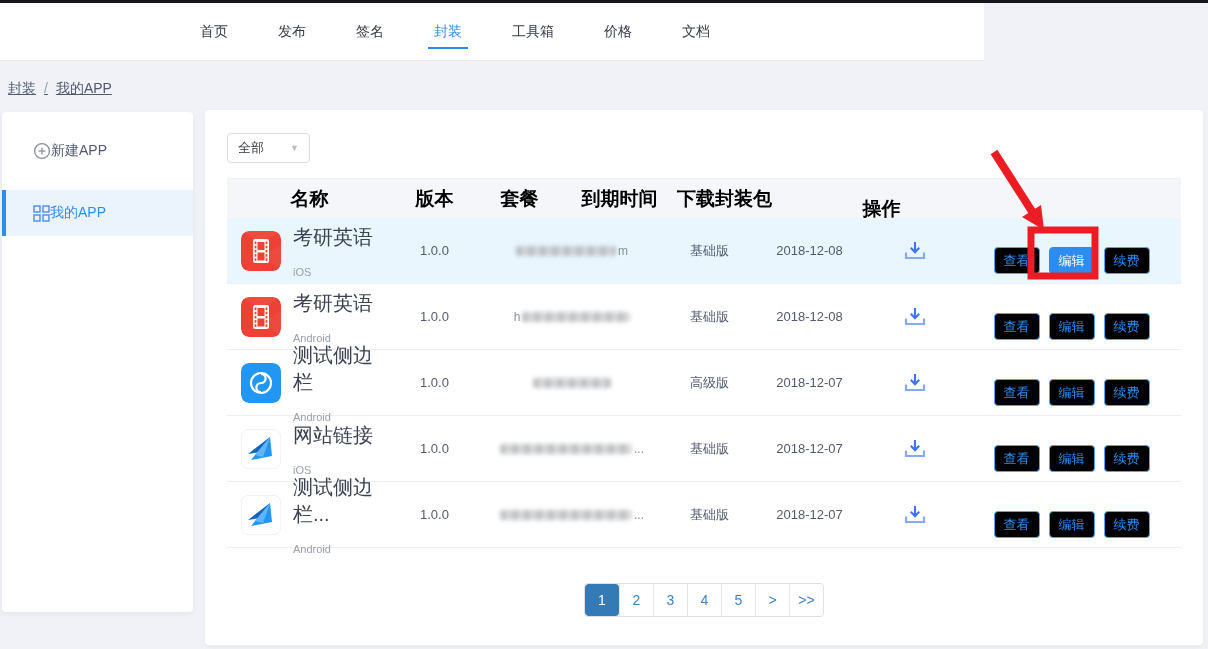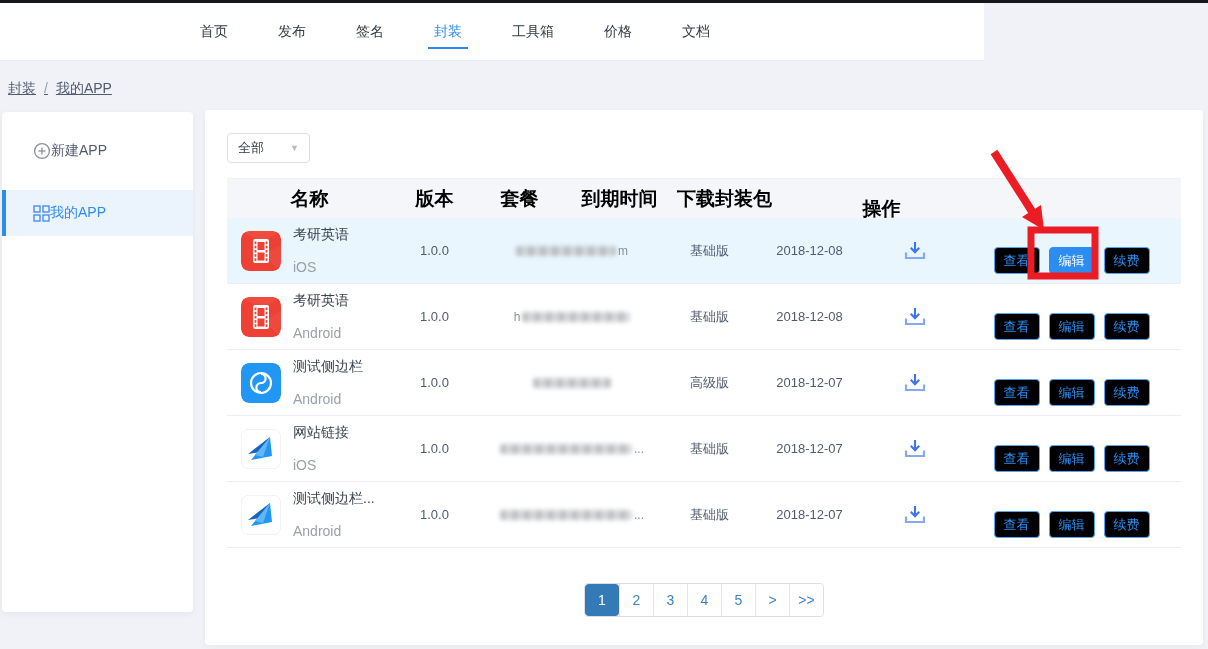--- a/index.html
+++ b/index.html
@@ -35,22 +35,22 @@
   .searchbox input::placeholder { color:#aab0ba; }
   
   .table { position:absolute; left:22px; top:68px; width:954px; font-size:13px; }
   .thead { display:flex; height:40px; background:#f4f6f9; border-top:1px solid #eef0f4; align-items:center; font-weight:bold; color:#000000; font-size:19px; }
   .tr { display:flex; height:66px; align-items:center; border-bottom:1px solid #ebeef2; background:#fff; }
   .tr.hl { background:#e9f6fe; }
   .c0{width:165px;} .c1{width:85px;} .c2{width:190px;} .c3{width:85px;} .c4{width:115px;} .c5{width:95px;} .c6{width:219px;margin-top:20px;}
   .cc { text-align:center; }
   .cell-name { display:flex; align-items:center; gap:12px; padding-left:14px; }
   .app-ic { width:40px; height:40px; border-radius:8px; flex:0 0 auto; }
-  .nm { font-size:14px; color:#3c4350; }
-  .plat { font-size:14px; color:#9aa0aa; margin-top:15px; }
+  .nm { font-size:20px; color:#3c4350; }
+  .plat { font-size:11px; color:#9aa0aa; margin-top:15px; }
   .linkcell { display:flex; align-items:center; justify-content:center; gap:2px; font-size:12px; color:#8a9099; }
   .blur-strip { height:10px; border-radius:3px; background:repeating-linear-gradient(90deg,#a9abae 0 6px,#c9cbce 6px 12px); filter:blur(2px); opacity:.75; }
   .dlwrap { display:flex; justify-content:center; cursor:pointer; }
   .actions { display:flex; gap:9px; justify-content:center; }
   .btn { min-width:46px; height:27px; border:1px solid #57a3f3; border-radius:4px; background:#000000; color:#2d8cf0; font-size:13px; font-family:inherit; cursor:pointer; padding:0 8px; }
   .btn.primary { background:#2d8cf0; border-color:#2d8cf0; color:#fff; }
   
   .pager { position:absolute; top:473px; left:50%; transform:translateX(-50%); display:inline-flex; border:1px solid #dcdfe6; border-radius:4px; overflow:hidden; background:#fff; }
   .page-cell { width:34px; height:32px; display:flex; align-items:center; justify-content:center; font-size:14px; color:#3d82c4; cursor:pointer; border-left:1px solid #e4e7ed; background:#fff; }
   .page-cell:first-child { border-left:none; }

